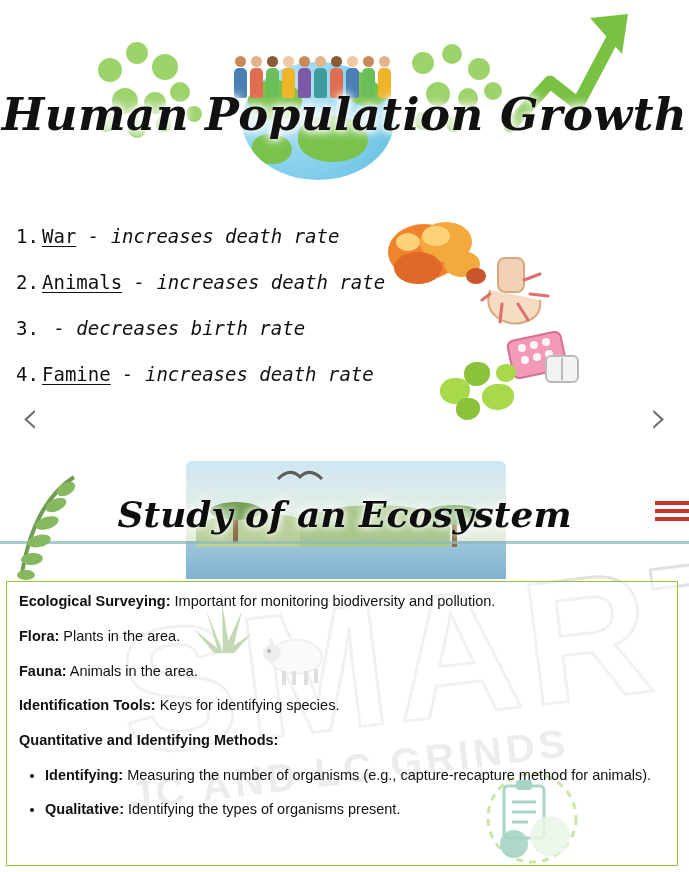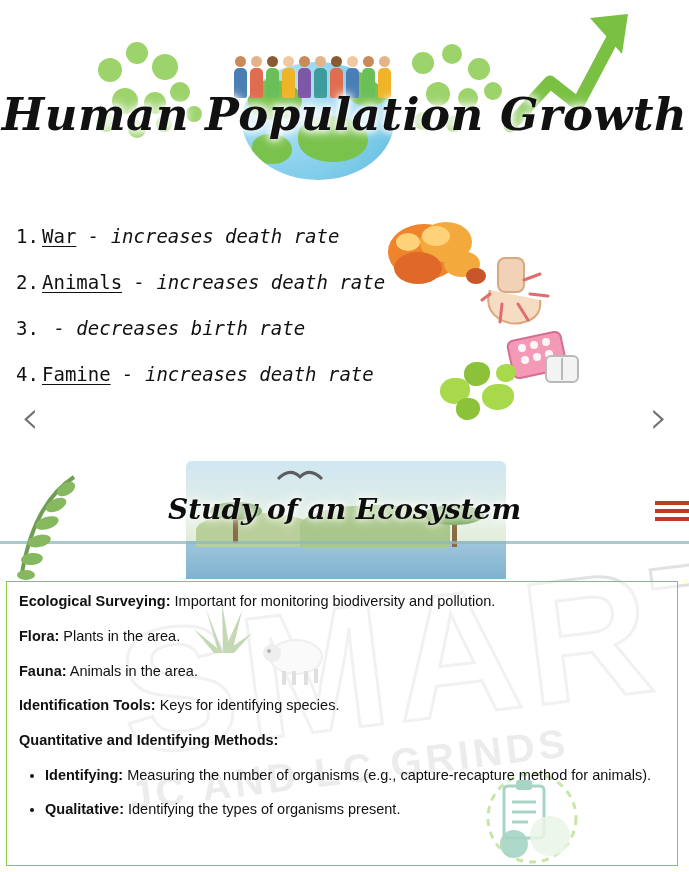--- a/index.html
+++ b/index.html
@@ -125,21 +125,21 @@
     background:linear-gradient(#cfe6f2 0%, #e8f1e4 55%, #cfe0c0 100%);
     border-radius:6px;}
   .banner .water{position:absolute;left:186px;top:86px;width:320px;height:38px;
     background:linear-gradient(#9fc7dd,#7fb2cf);}
   .banner .hill{position:absolute;border-radius:50% 50% 0 0;background:#b9cf9a;}
   .banner-rule{position:absolute;left:0;top:86px;width:689px;height:3px;background:#8fb8bd;opacity:.75;}
 
   .title2{
     position:absolute;left:0;top:38px;width:689px;text-align:center;
     font-family:"DejaVu Serif", serif;
-    font-size:28px;font-style:italic;font-weight:bold;color:#0d0d0d;
+    font-size:36px;font-style:italic;font-weight:bold;color:#0d0d0d;
     text-shadow:0 0 6px #fff,0 0 12px #fff;
   }
 
   .fern{position:absolute;left:4px;top:18px;width:80px;height:110px;}
   .flag{position:absolute;right:0px;top:42px;width:34px;height:30px;}
 
   .infobox{
     position:absolute;left:6px;top:126px;width:672px;height:285px;
     border:1px solid #8cc63f;background:rgba(255,255,255,.55);
     box-sizing:border-box;padding:9px 12px 0 12px;

